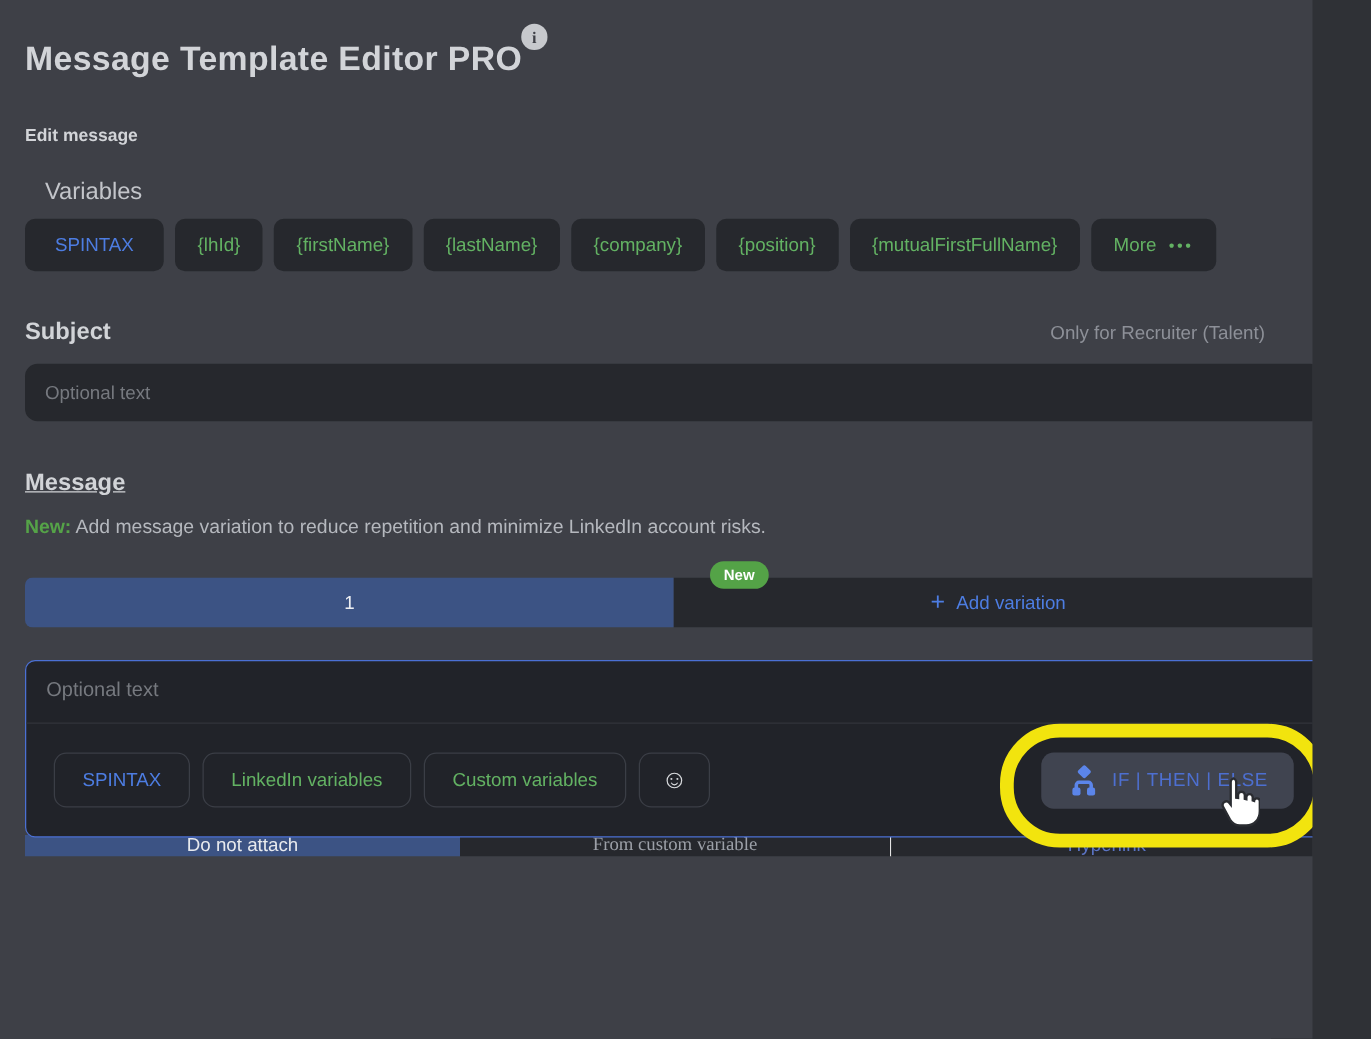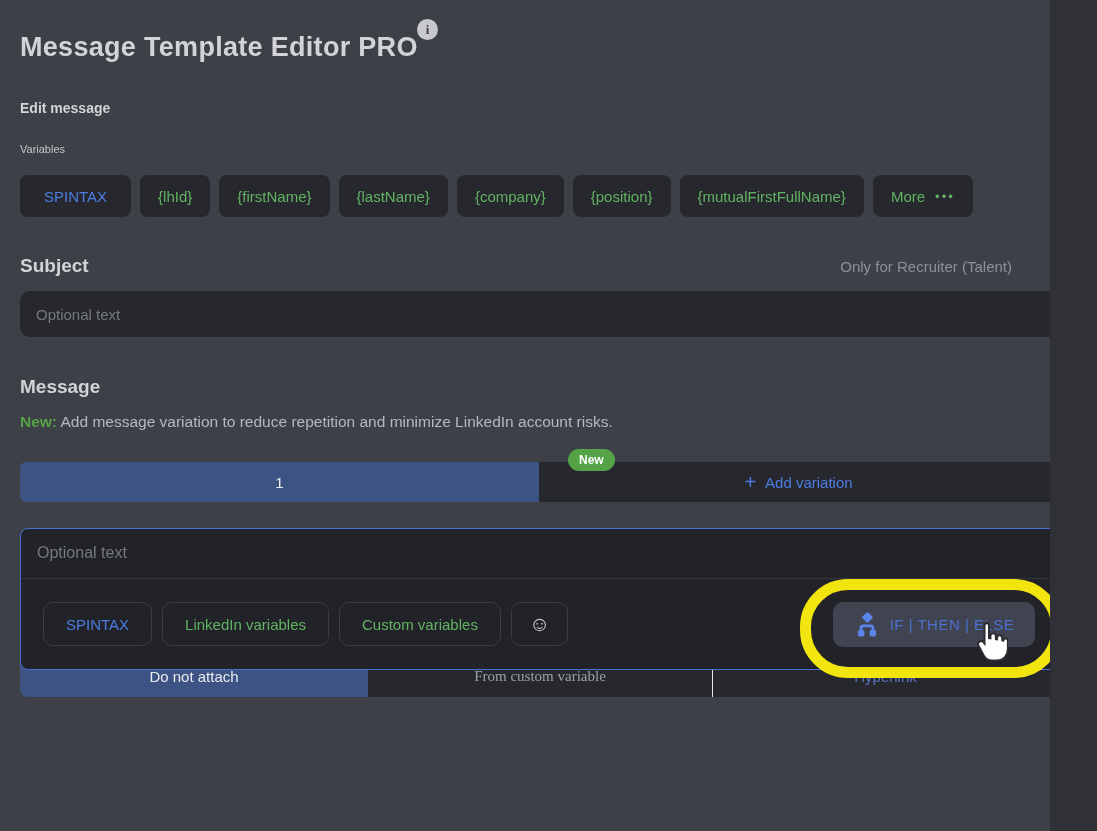--- a/index.html
+++ b/index.html
@@ -15,21 +15,21 @@
   
   .page-title { left:20px; top:32px; font-size:27px; font-weight:bold; color:#d2d4d8; letter-spacing:.3px; }
   .info-icon {
     left:417px; top:19px; width:21px; height:21px; border-radius:50%;
     background:#c7c9cd; color:#3e4047; font-size:13px; font-weight:bold;
     display:flex; align-items:center; justify-content:center; font-family:"Liberation Serif", serif;
   }
 
   
   .h-edit { left:20px; top:100px; font-size:14px; font-weight:bold; color:#d2d4d8; }
-  .lbl-vars { left:20px; top:143px; font-size:11px; color:#c3c5ca; }
+  .lbl-vars { left:36px; top:143px; font-size:19px; color:#c3c5ca; }
 
   
   .chip-row { left:20px; top:175px; display:flex; gap:9px; }
   .chip {
     height:42px; display:flex; align-items:center; padding:0 18px;
     background:#26282d; border-radius:8px; font-size:15px; cursor:pointer;
     white-space:nowrap;
   }
   .chip.wide { padding:0 24px; }
   .blue-text { color:#4d7de2; }
@@ -41,38 +41,38 @@
   .subject-note { top:258px; right:38px; font-size:15px; color:#8d9098;text-align:right; }
   .subject-input {
     left:20px; top:291px; width:1038px; height:46px;
     background:#26282d; border:none; border-radius:10px;
     padding:0 16px; font-size:15px; color:#d2d4d8; outline:none;
     font-family:"Liberation Sans", sans-serif;
   }
   .subject-input::placeholder { color:#76797f; opacity:1; }
 
   
-  .h-message { left:20px; top:376px; font-size:19px; font-weight:bold; color:#d2d4d8; }
+  .h-message { left:20px; top:376px; font-size:19px; font-weight:bold; color:#d2d4d8;text-decoration:underline; }
   .new-line { left:20px; top:413px; font-size:15.5px; color:#b5b8be; }
   .new-line .new-prefix { color:#55a348; font-weight:bold; }
 
   
   .var-tabs { left:20px; top:462px; width:1038px; height:40px; display:flex; border-radius:6px; overflow:hidden; }
   .var-tab { flex:1; display:flex; align-items:center; justify-content:center; font-size:15px; cursor:pointer; }
   .var-tab.active { background:#3c5384; color:#eceef2; }
   .var-tab.add { background:#26282d; color:#4d7de2; gap:9px; }
   .var-tab.add .plus { font-size:20px; font-weight:300; line-height:1; }
   .new-badge {
     left:568px; top:449px; height:22px; padding:0 11px; border-radius:11px;
     background:#54a347; color:#fff; font-size:12px; font-weight:bold;
     display:flex; align-items:center; z-index:3;
   }
 
   
-  .attach-row { left:20px; top:655px; width:1038px; height:42px; display:flex; border-radius:8px; overflow:hidden; z-index:1; }
+  .attach-row { left:20px; top:655px; width:1038px; height:42px; display:flex; border-radius:8px; overflow:hidden; z-index:1;align-items:center; }
   .attach-tab { display:flex; align-items:center; justify-content:center; font-size:15px; cursor:pointer; }
   .attach-tab.t0 { width:348px; background:#3c5384; color:#e8eaee; }
   .attach-tab.t1 { width:345px; background:#26282d; color:#9ca0a8; border-right:1px solid #e5e5e5;font-family:Liberation Serif, serif; }
   .attach-tab.t2 { flex:1; background:#26282d; color:#5b74c4; }
 
   
   .editor {
     left:20px; top:528px; width:1038px; height:142px;
     background:#212329; border:1px solid #4b70d4; border-radius:8px; z-index:2;
   }

